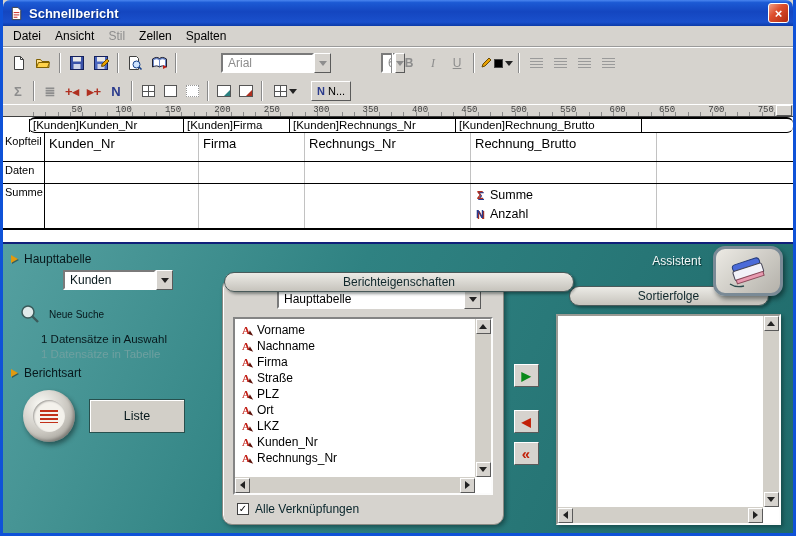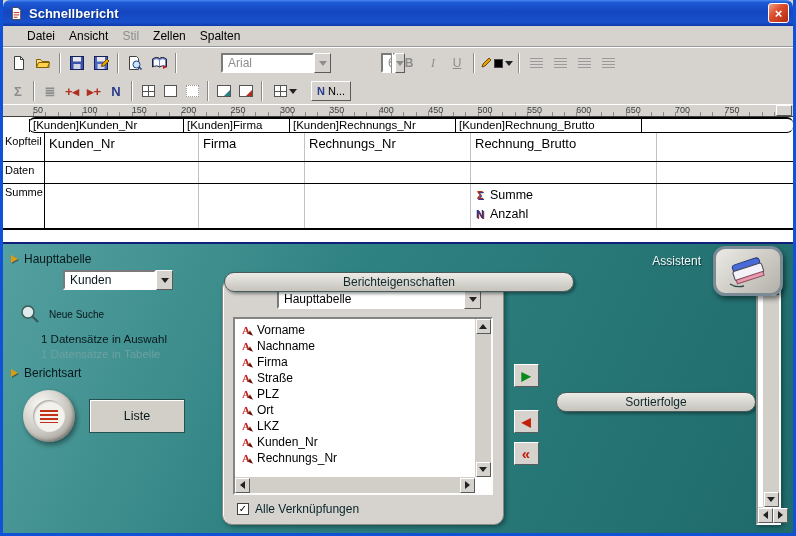--- a/index.html
+++ b/index.html
@@ -10,21 +10,21 @@
   
   .titlebar{height:26px;display:flex;align-items:center;padding:0 4px 0 6px;
     background:linear-gradient(180deg,#4a86f0 0%,#1c5ad4 10%,#1446c0 45%,#1a50cc 85%,#0c3aa8 100%);
     border-top-left-radius:7px;border-top-right-radius:7px;}
   .title-ico{width:15px;height:15px;margin-right:5px;}
   .title-text{color:#fff;font-weight:bold;font-size:13px;text-shadow:1px 1px 1px #042a7a;flex:1;}
   .close-btn{width:21px;height:20px;border:1px solid #fff;border-radius:3px;color:#fff;
     background:linear-gradient(135deg,#f0a088 0%,#dd4f2e 40%,#b02a10 100%);
     display:flex;align-items:center;justify-content:center;font-size:13px;font-weight:bold;}
   
-  .menubar{height:20px;display:flex;align-items:center;padding-left:17px;background:#d6d3ce;}
+  .menubar{height:20px;display:flex;align-items:center;padding-left:3px;background:#d6d3ce;}
   .menu-item{font-size:12px;padding:2px 7px;color:#000;}
   .disabled{color:#8d8d8d !important;}
   .groove{height:2px;border-top:1px solid #9a9a9a;border-bottom:1px solid #fff;}
   .toolbar{display:flex;align-items:center;background:#d6d3ce;padding-left:4px;}
   .tb1{height:30px;}
   .tb2{height:26px;}
   .tbtn{height:24px;min-width:24px;display:flex;align-items:center;justify-content:center;
     border:1px solid transparent;gap:2px;}
   .tbtn.small{height:20px;min-width:22px;}
   .sep{width:2px;height:20px;border-left:1px solid #8a8a8a;border-right:1px solid #fff;margin:0 4px;}
@@ -53,21 +53,21 @@
   .cellc{width:14px;height:12px;border:1px solid #555;background:#fff;position:relative;}
   .cellc::after{content:"";position:absolute;right:0;bottom:0;border-left:6px solid transparent;border-bottom:6px solid #2a8080;}
   .cellc.alt::after{border-bottom-color:#b03020;}
   .nbtn{display:flex;align-items:center;gap:3px;border:1px solid;border-color:#fff #5a5a5a #5a5a5a #fff;
     height:20px;padding:0 5px;font-size:11px;background:#d6d3ce;}
   
   .ruler{height:13px;background:#d6d3ce;border-top:1px solid #fff;border-bottom:1px solid #404040;
     display:flex;align-items:center;padding-left:30px;
     background-image:repeating-linear-gradient(90deg,#8a8a8a 0 1px,transparent 1px 12.35px);
     background-size:742px 4px;background-position:30px 100%;background-repeat:no-repeat;}
-  .ruler-num{width:49.4px;text-align:left;font-size:9px;color:#404040;line-height:11px;}
+  .ruler-num{width:49.4px;text-align:right;font-size:9px;color:#404040;line-height:11px;font-family:Liberation Mono, monospace;}
   .ruler-end{width:16px;height:11px;margin-left:2px;background:#d6d3ce;
     border:1px solid;border-color:#fff #5a5a5a #5a5a5a #fff;}
   
   .grid{background:#fff;border-bottom:1px solid #000;}
   .hdr-row{display:flex;height:16px;margin-left:26px;border-top:2px solid #000;border-bottom:1px solid #000;border-radius:6px;}
   .cells{display:flex;border-left:1px solid #000;}
   .cells.hdr > div{border-right:1px solid #000;font-size:11.5px;padding:0 3px;white-space:nowrap;overflow:hidden;}
   .cells.data{border-left:none;}
   .cells.data > div{border-right:1px solid #c2c2c2;position:relative;}
   .cells > div:nth-of-type(1){width:154px;}
@@ -144,21 +144,21 @@
   .checkbox{width:12px;height:12px;background:#fff;border:1px solid #404040;
     font-size:10px;line-height:10px;text-align:center;color:#000;}
   .checkbox-label{font-size:12px;color:#07242a;}
   .transfer-col{width:44px;display:flex;flex-direction:column;align-items:center;padding-top:86px;}
   .xfer{width:25px;height:23px;background:#d6d3ce;border:1px solid;border-color:#fff #5a5a5a #5a5a5a #fff;
     display:flex;align-items:center;justify-content:center;font-size:12px;font-weight:bold;}
   .xfer.green{color:#0a8a1a;}
   .xfer.red{color:#c22008;}
   .xfer + .xfer{margin-top:9px;}
   .xfer.gap{margin-top:23px;}
-  .sort-col{flex:1;display:flex;flex-direction:row;margin:0 2px 0 8px;}
+  .sort-col{flex:1;display:flex;flex-direction:column;margin:0 2px 0 8px;}
   .sort-capsule{align-self:center;width:200px;height:20px;border-radius:10px;border:1px solid #4a5a5a;
     background:linear-gradient(180deg,#ecebe6,#c6c3bc);display:flex;align-items:center;justify-content:center;
     font-size:12px;color:#10282c;box-shadow:2px 2px 3px rgba(0,15,15,.4);margin:8px 0 8px;}
   .sort-box{flex:1;position:relative;background:#fff;border:2px solid;border-color:#9a9a94 #fcfcfc #fcfcfc #9a9a94;
     box-shadow:2px 2px 4px rgba(0,15,15,.35);}
 </style>
 </head>
 <body>
 
 <div class="window">

